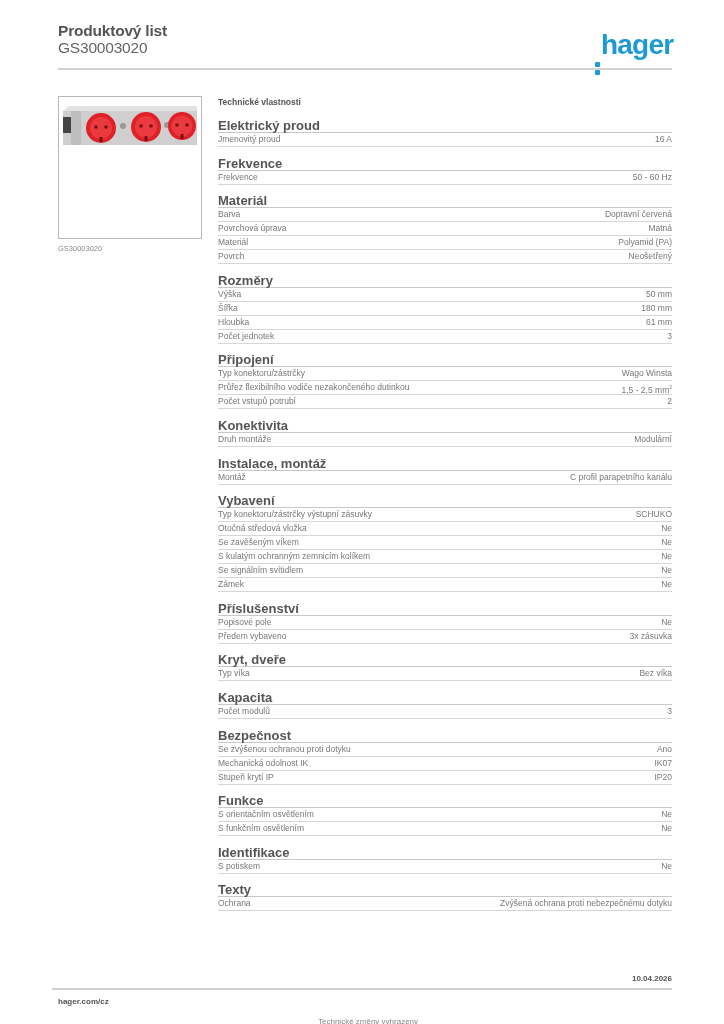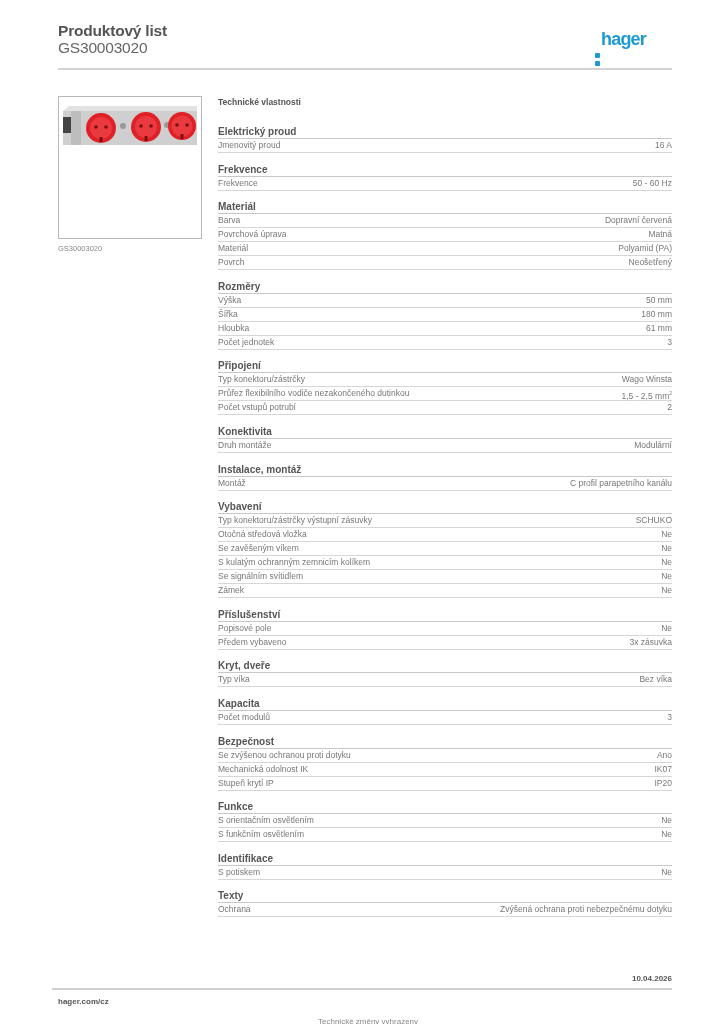--- a/index.html
+++ b/index.html
@@ -1,32 +1,32 @@
 <!DOCTYPE html>
 <html><head>
 <meta charset="utf-8">
 <style>
   html, body { margin: 0; padding: 0; background: #ffffff; }
   body { width: 724px; height: 1024px; position: relative; overflow: hidden;
          font-family: "Liberation Sans", sans-serif; color: #555; }
   .header-title { position: absolute; left: 58px; top: 22px; font-size: 15.5px; font-weight: bold; color: #555; letter-spacing: -0.2px; }
   .header-code { position: absolute; left: 58px; top: 39px; font-size: 15.5px; color: #666; letter-spacing: -0.2px; }
-  .logo { position: absolute; left: 595px; top: 29px; font-size: 18px; font-weight: bold; color: #1d9ad6; letter-spacing: -0.8px; }
+  .logo { position: absolute; left: 595px; top: 29px; font-size: 28px; font-weight: bold; color: #1d9ad6; letter-spacing: -0.8px; }
   .logo .colon { display: inline-block; width: 6px; position: relative; }
   .logo .colon i { position: absolute; left: 0; width: 5px; height: 5px; background: #1d9ad6; border-radius: 1px; }
   .header-rule { position: absolute; left: 58px; width: 614px; top: 68px; height: 2px; background: #d3d3d3; }
 
   .image-box { position: absolute; left: 58px; top: 96px; width: 142px; height: 141px; border: 1px solid #b8b8b8; background: #fff; }
   .product { position: absolute; left: 4px; top: 8px; width: 134px; height: 44px; }
   .image-caption { position: absolute; left: 58px; top: 244px; font-size: 7.5px; color: #888; }
 
   .specs { position: absolute; left: 218px; top: 95px; width: 454px; }
-  .specs-title { font-size: 8.5px; font-weight: bold; color: #555; height: 14px; line-height: 14px; margin-bottom: 16px; }
+  .specs-title { font-size: 8.5px; font-weight: bold; color: #555; height: 14px; line-height: 14px; margin-bottom: 10px; }
   .section { margin-bottom: 9.6px; }
-  .sec-head { font-size: 10px; font-weight: bold; color: #555; height: 12px; line-height: 12px; border-bottom: 1.5px solid #c8c8c8; padding-top: 1px; }
+  .sec-head { font-size: 13px; font-weight: bold; color: #555; height: 12px; line-height: 12px; border-bottom: 1.5px solid #c8c8c8; padding-top: 1px; }
   .row { display: flex; justify-content: space-between; font-size: 8.5px; color: #777; height: 13px; line-height: 13px; border-bottom: 1.5px solid #d6d6d6; }
   .row .val { }
   sup { font-size: 5px; vertical-align: 4px; }
 
   .footer-rule { position: absolute; left: 52px; width: 620px; top: 988px; height: 1.5px; background: #d0d0d0; }
   .footer-left { position: absolute; left: 58px; top: 997px; font-size: 8px; font-weight: bold; color: #555; }
   .footer-center { position: absolute; left: 318px; top: 997px; font-size: 8px; color: #888; margin-top: 20px; }
   .footer-right { position: absolute; right: 52px; top: 974px; font-size: 8px; font-weight: bold; color: #555; }
 </style>
 </head>

